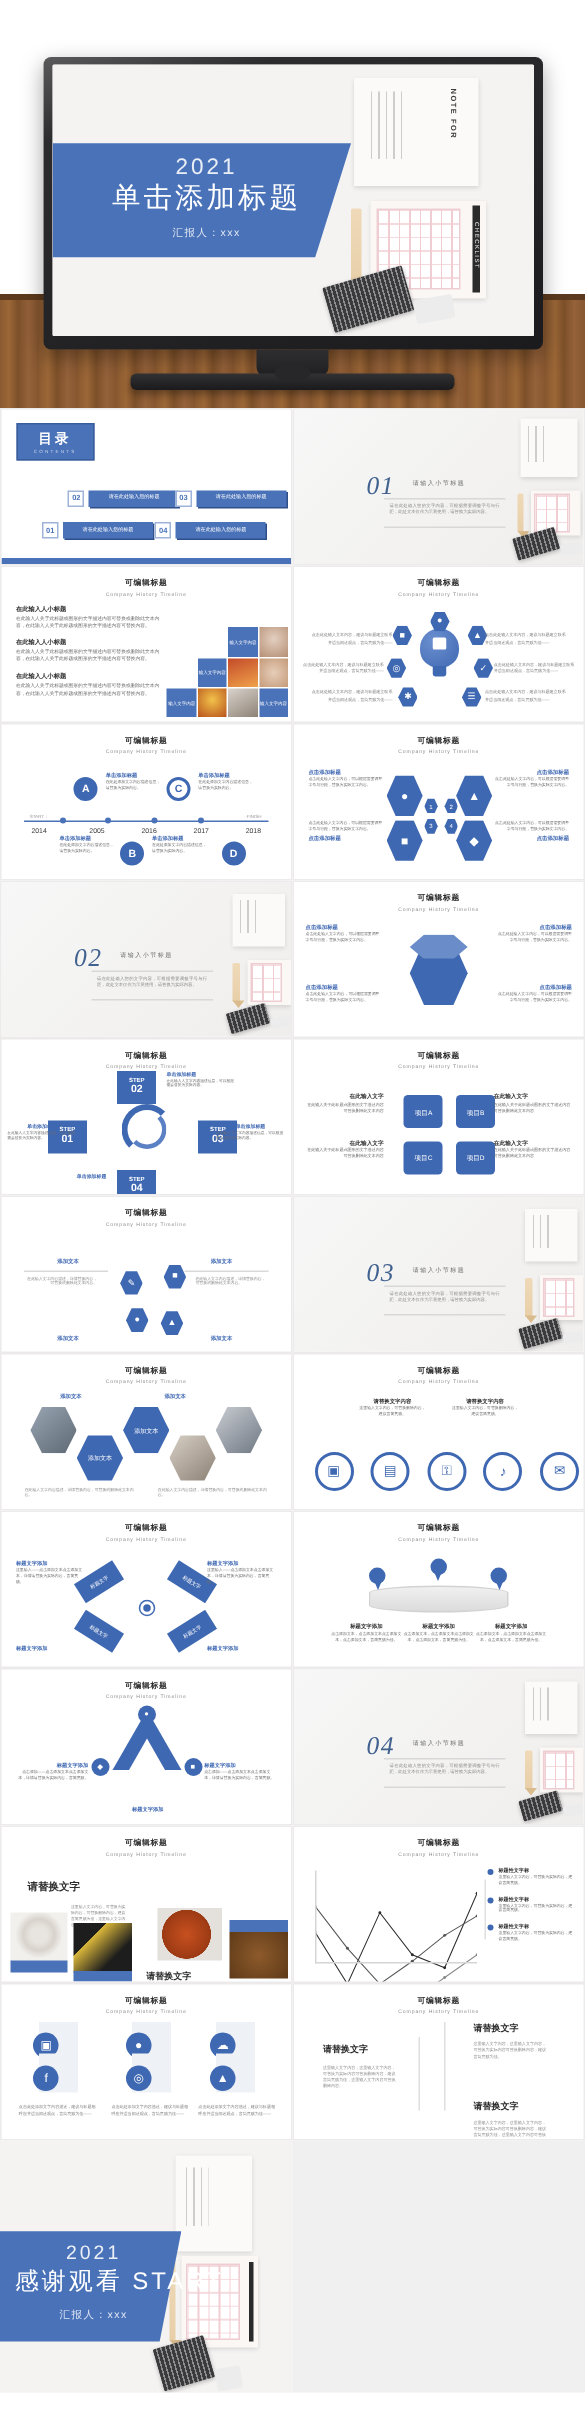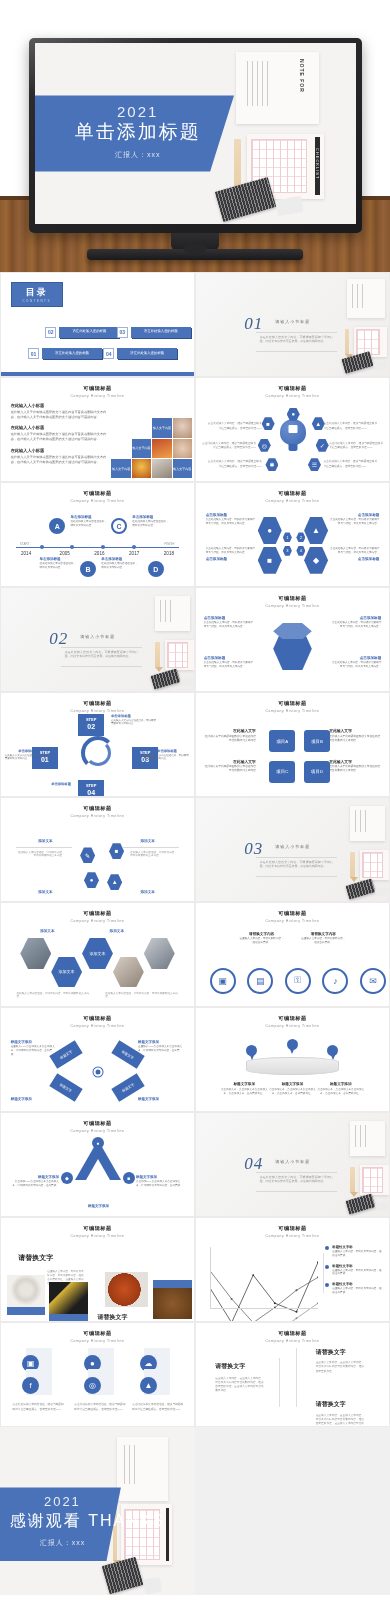--- a/index.html
+++ b/index.html
@@ -997,19 +997,19 @@
           <div class="nc-lines"></div>
         </div>
       <div class="notecard nc-2" style="left:62%;top:46%;width:26%;height:36%">
           <div class="grid"></div>
           <div class="spine"></div>
         </div>
       <div class="pencil" style="left:58%;top:48%;height:32%"></div>
       <div class="keyboard" style="left:54%;top:80%;width:18%;height:17%"></div>
       <div class="cover-band" style="top:36%;height:44%"></div>
       <div class="cover-year" style="top:40%;font-size:13px">2021</div>
-      <div class="cover-main" style="top:50%;font-size:16px">感谢观看 THANKS</div>
+      <div class="cover-main" style="top:50%;font-size:16px">感谢观看 START</div>
       <div class="cover-sub" style="top:66%">汇报人：xxx</div>
     </div>
     <div class="empty-cell"></div>
   </div>
 
 </div>
 
 </body></html>

